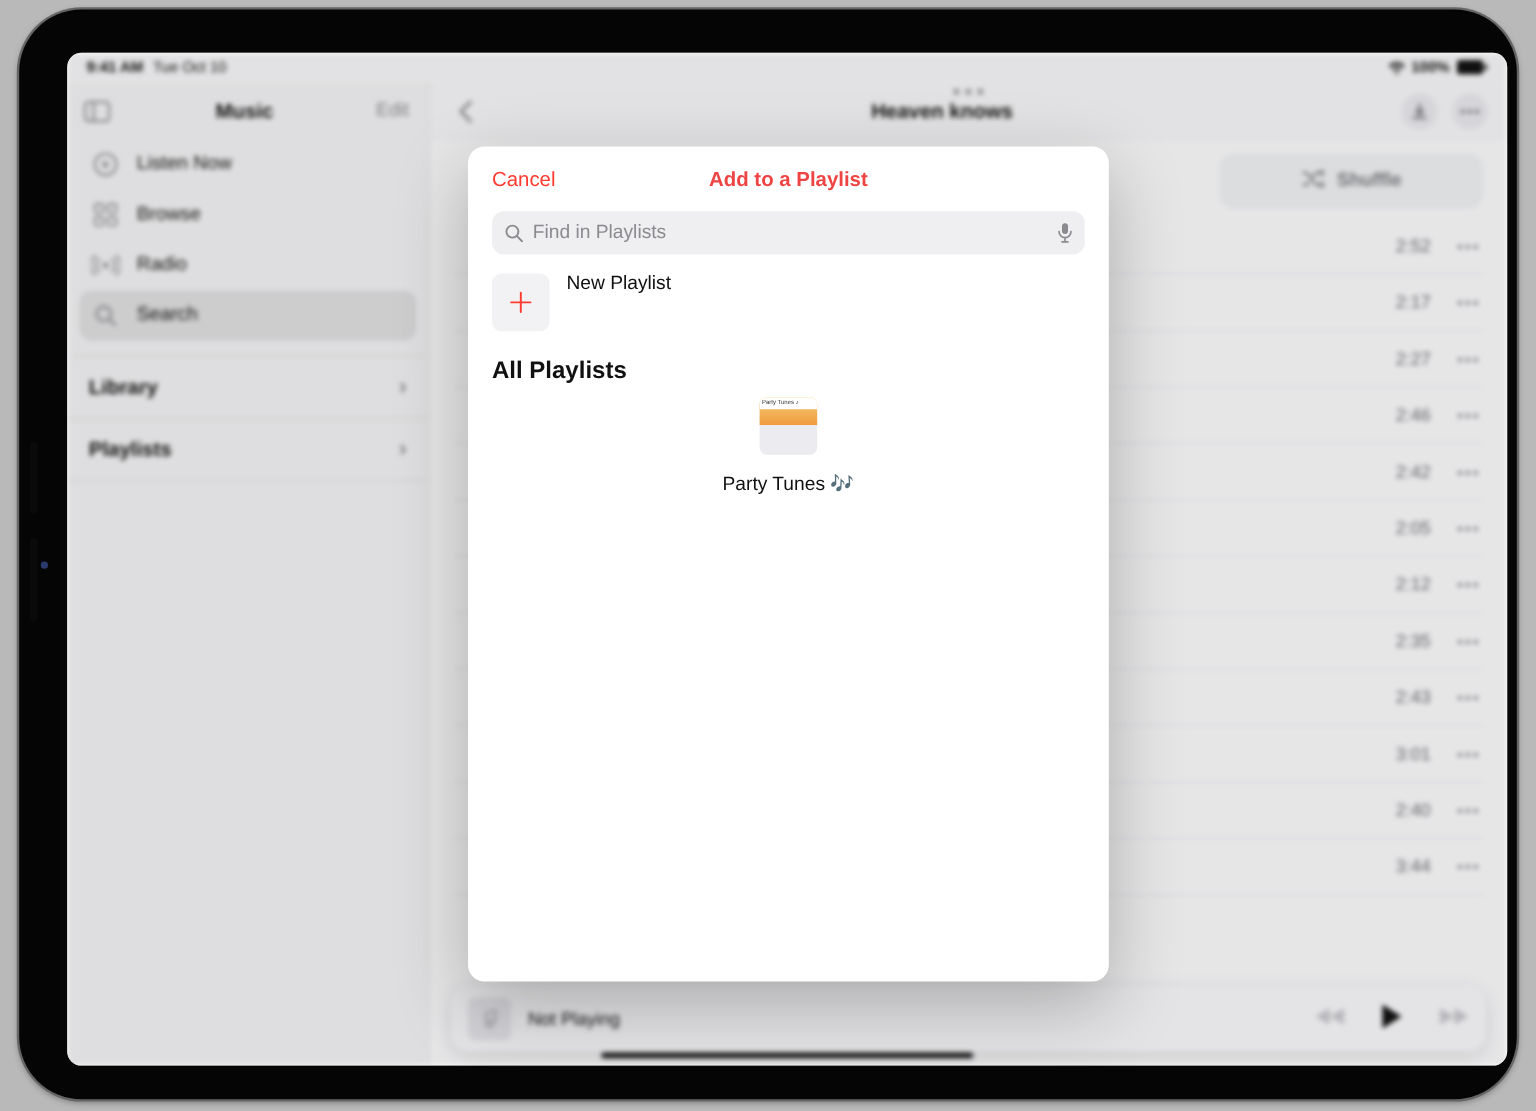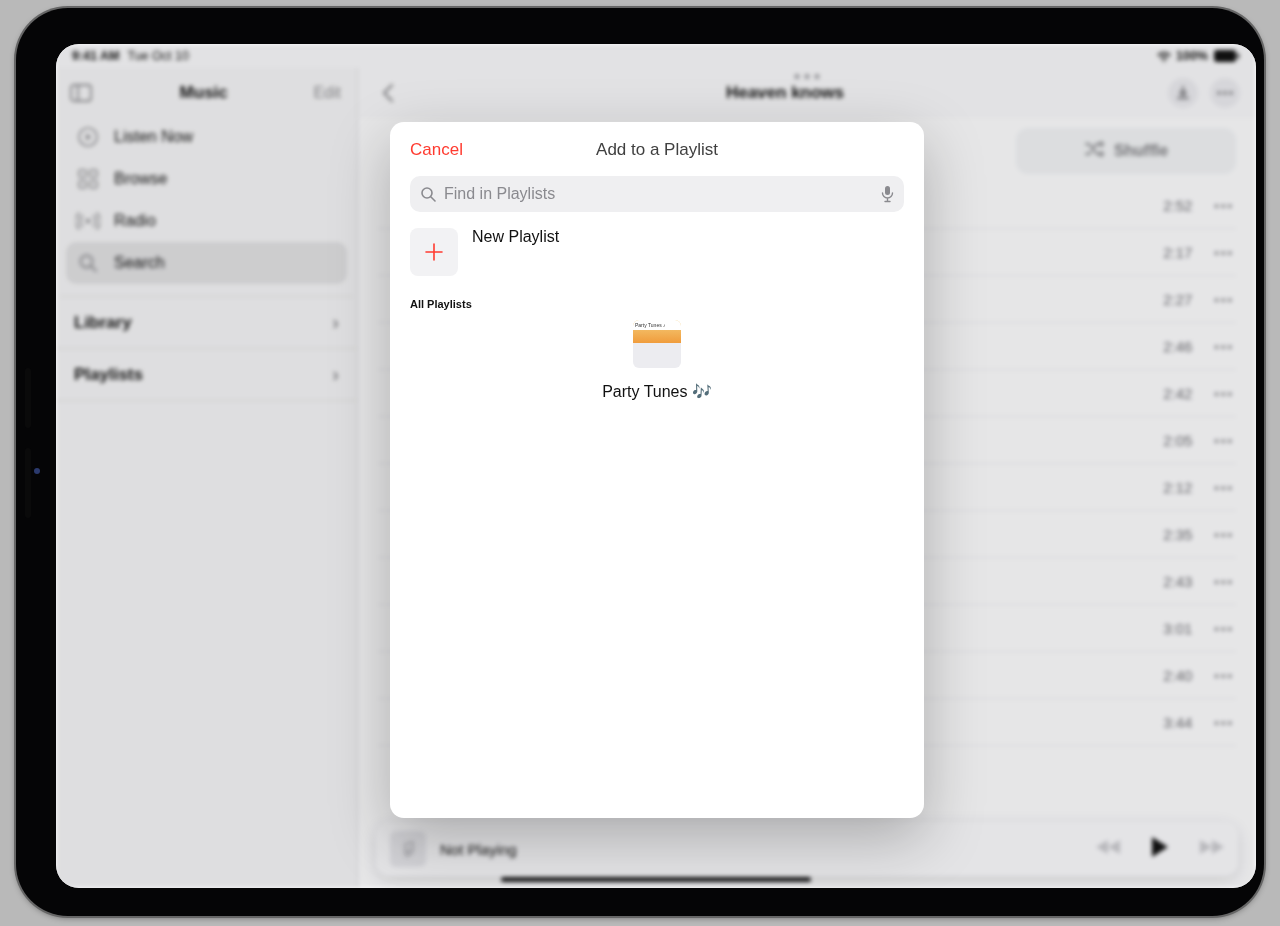--- a/index.html
+++ b/index.html
@@ -1,20 +1,20 @@
 <!DOCTYPE html>
 <html><head>
 <meta charset="utf-8">
 <style>
   * { box-sizing: border-box; margin: 0; padding: 0; font-family: -apple-system, "Helvetica Neue", Helvetica, Arial, sans-serif; -webkit-font-smoothing: antialiased; }
   body { background: #b9b9b9; width: 1280px; height: 926px; overflow: hidden; position: relative; }
 
   
   .bezel-outer { position:absolute; left:16px; top:8px; width:1248px; height:908px; background:#050506; border-radius:52px; box-shadow:0 0 0 2px #666, 0 2px 6px rgba(0,0,0,.4); }
-  .bezel-inner { position:absolute; left:40px; top:36px; width:1200px; height:844px; background:#fff; border-radius:23px; overflow:hidden; }
+  .bezel-inner { position:absolute; left:40px; top:36px; width:1200px; height:844px; background:#fff; border-radius:12px; overflow:hidden; }
   .sidebutton { position:absolute; left:9px; top:440px; width:6px; height:70px; background:#0a0a0a; border-radius:3px; }
   .sidebutton2 { position:absolute; left:9px; top:360px; width:6px; height:60px; background:#0a0a0a; border-radius:3px; }
   .siddot { position:absolute; left:18px; top:460px; width:6px; height:6px; background:#2b3a6d; border-radius:50%; }
 
   
   .screen { position:relative; width:100%; height:100%; }
 
   
   .bg-ui { position:absolute; inset:0; display:flex; flex-direction:column; filter: blur(2px) brightness(.93) saturate(.85); }
 
@@ -65,29 +65,29 @@
   .np-ctrl .play { color:#111; }
 
   .home-indicator { position:absolute; bottom:6px; left:50%; transform:translateX(-50%); width:310px; height:5px; background:#1b1b1d; border-radius:3px; }
   .grabber { position:absolute; top:6px; left:50%; transform:translateX(-50%); display:flex; gap:5px; }
   .grabber span { width:5px; height:5px; background:#9a9aa0; border-radius:50%; }
 
   
   .modal { position:absolute; left:334px; top:78px; width:534px; height:696px; background:#fff; border-radius:14px; box-shadow:0 20px 60px rgba(0,0,0,.25); padding:0 20px; display:flex; flex-direction:column; z-index:5;}
   .modal-header { position:relative; height:48px; display:flex; align-items:center; justify-content:center; margin-top:4px;}
   .modal-cancel { position:absolute; left:0; color:#ff3b30; font-size:17px; }
-  .modal-title { font-size:17px; font-weight:400; color:#404040; }
+  .modal-title { font-size:17px; font-weight:700; color:#ef4444; }
   .searchbar { height:36px; background:#efeff1; border-radius:10px; display:flex; align-items:center; padding:0 10px; gap:8px; margin-top:2px; }
   .searchbar input { flex:1; border:none; background:transparent; outline:none; font-size:16px; color:#111; }
   .searchbar input::placeholder { color:#8a8a8f; }
   .sb-icon { color:#8a8a8f; display:flex; }
   .newplaylist-row { display:flex; align-items:flex-start; gap:14px; margin-top:16px; }
   .plus-tile { width:48px; height:48px; border-radius:8px; background:#f2f2f4; display:flex; align-items:center; justify-content:center; color:#ff3b30; font-size:26px; font-weight:300; }
   .np-text { font-size:16px; color:#111; }
-  .section-title { margin-top:22px; font-size:11px; font-weight:700; color:#111; }
+  .section-title { margin-top:22px; font-size:20px; font-weight:700; color:#111; }
   .playlist-item { display:flex; align-items:center; gap:14px; margin-top:10px;flex-direction:column; }
   .pl-art { width:48px; height:48px; border-radius:6px; background:linear-gradient(180deg,#f5ce7b 0%, #f09c3c 48%, #ececf0 48%, #ececf0 100%); position:relative; overflow:hidden; }
   .pl-art::before { content:"Party Tunes ♪"; position:absolute; top:0; left:0; right:0; font-size:5px; padding:2px 2px; color:#333; background:#fff; }
   .pl-name { font-size:16px; color:#111; }
 </style>
 </head>
 <body>
 
 <div class="bezel-outer">
   <div class="sidebutton2"></div>

